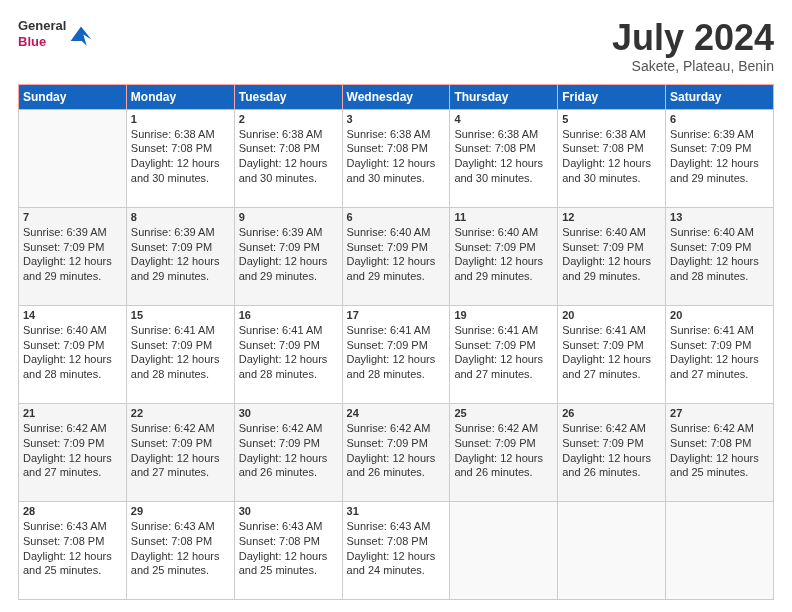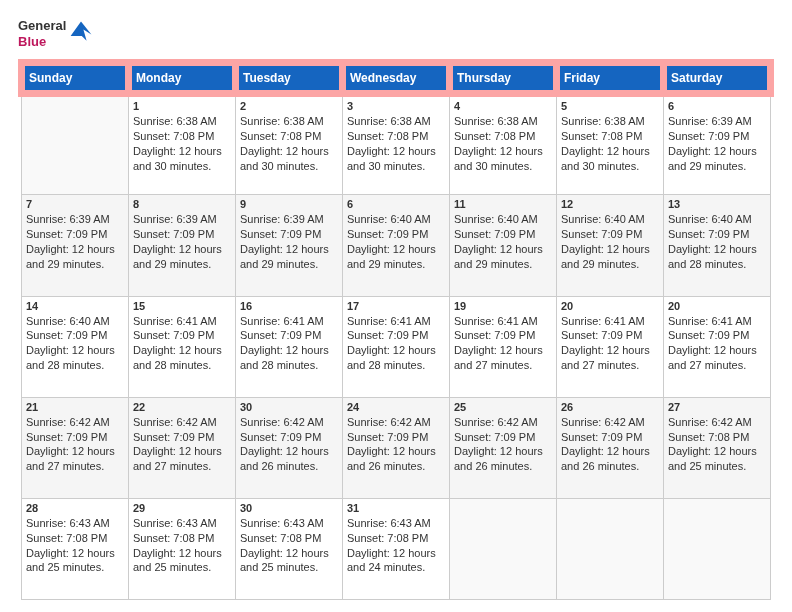--- a/index.html
+++ b/index.html
@@ -60,21 +60,21 @@
       width: 100%;
       table-layout: fixed;
     }
     .calendar th {
       background: #1565c0;
       color: #fff;
       font-size: 12px;
       font-weight: bold;
       padding: 5px 4px;
       text-align: left;
-      border: 7px solid #fca5a5;
+      border: 1px solid #fca5a5;
     }
     .calendar td {
       border: 1px solid #ccc;
       vertical-align: top;
       padding: 3px 4px;
       font-size: 9.5px;
       color: #333;
       height: 88px;
     }
     .day-number {
@@ -91,30 +91,34 @@
     .empty { background: #f9f9f9; }
     .row-shaded td { background: #f5f5f5; }
   </style>
 </head>
 <body>
 
 <div class="page">
   <div class="header">
     <div class="logo">
       <div style="display:flex;flex-direction:column;align-items:flex-start">
-        <div style="display:flex;align-items:center;gap:3px">
+        <div style="display:flex;align-items:flex-end;gap:3px">
           <div class="logo-text">
             <span class="general">General</span><br>
             <span class="blue">Blue</span>
           </div>
           <svg class="logo-icon" viewBox="0 0 30 30">
             <polygon points="15,2 28,18 18,12 22,26 10,14 16,20 2,20" fill="#1565c0"></polygon>
           </svg>
         </div>
       </div>
+    </div>
+    <div class="title-block">
+      <div class="month-title">July 2024</div>
+      <div class="location">Sakete, Plateau, Benin</div>
     </div>
   </div>
 
   <table class="calendar">
     <thead>
       <tr>
       <th>Sunday</th>
           <th>Monday</th>
           <th>Tuesday</th>
           <th>Wednesday</th>

